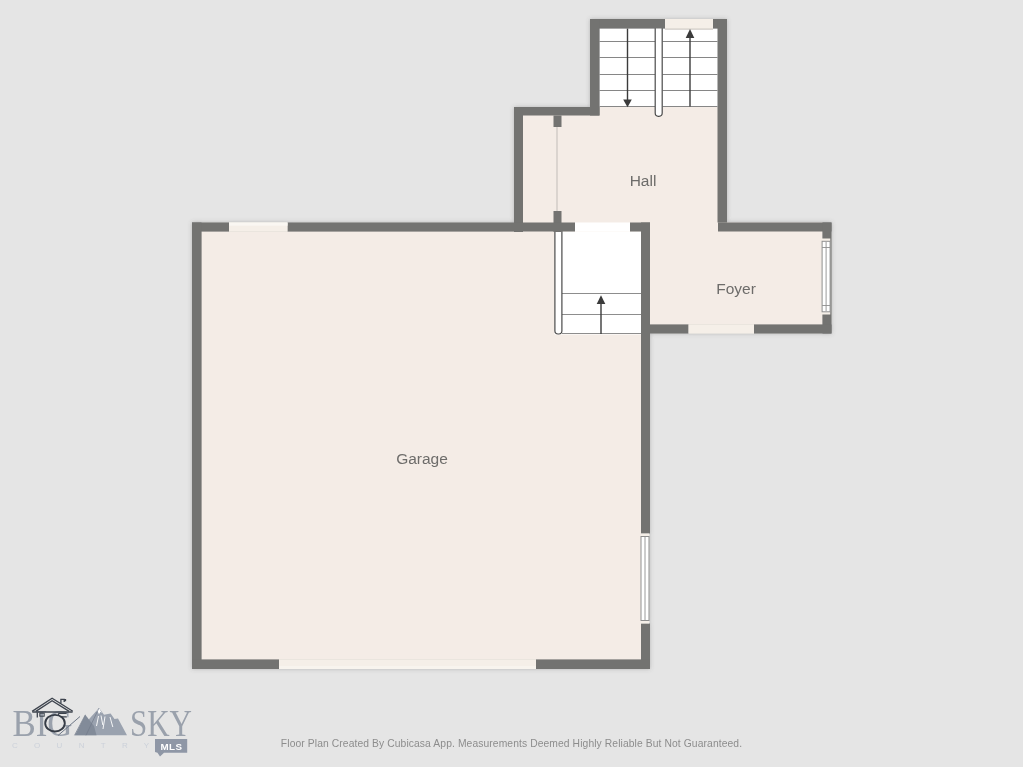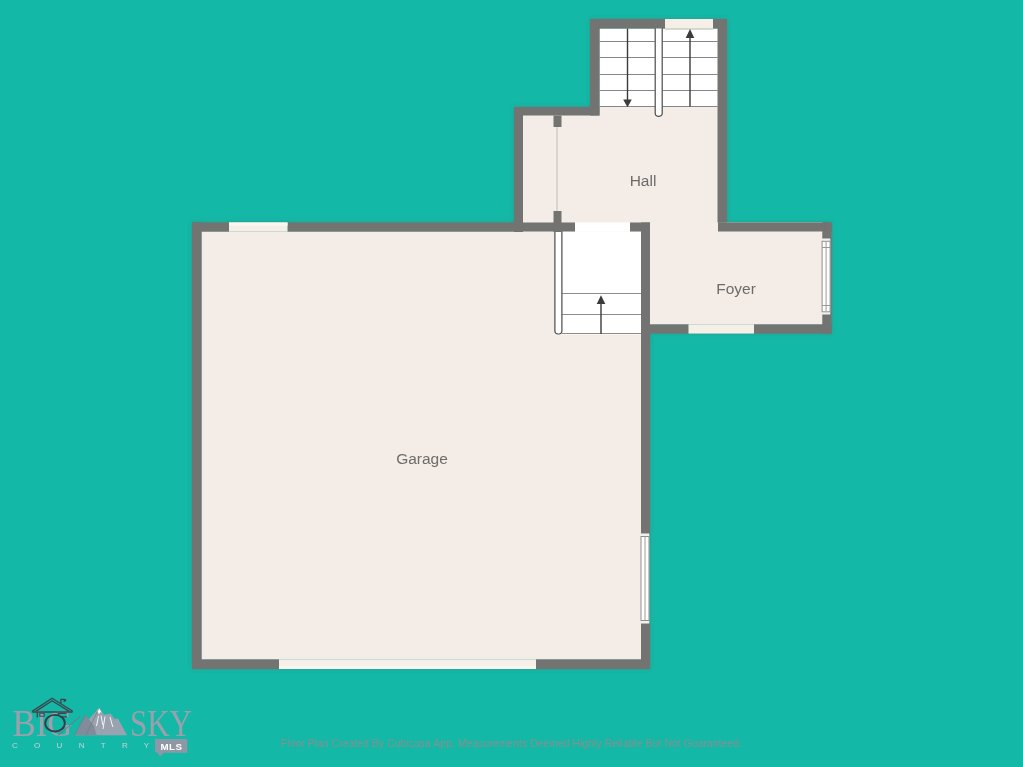--- a/index.html
+++ b/index.html
@@ -1,16 +1,16 @@
 <!DOCTYPE html>
 <html><head>
 <meta charset="utf-8">
 <style>
   html,body{margin:0;padding:0;background:#ffffff;}
-  .page{position:relative;width:1023px;height:767px;background:#14b8a6;overflow:hidden;}
+  .page{position:relative;width:1023px;height:767px;background:#e5e5e5;overflow:hidden;}
   text{font-family:"Liberation Sans", sans-serif;}
 </style>
 </head>
 <body>
 <div class="page">
 <svg width="1023" height="767" viewBox="0 0 1023 767">
   <defs>
     <filter id="softsh" x="-20%" y="-20%" width="140%" height="140%">
       <feDropShadow dx="0" dy="0" stdDeviation="2.2" flood-color="#5a5a5a" flood-opacity="0.35"></feDropShadow>
     </filter>

